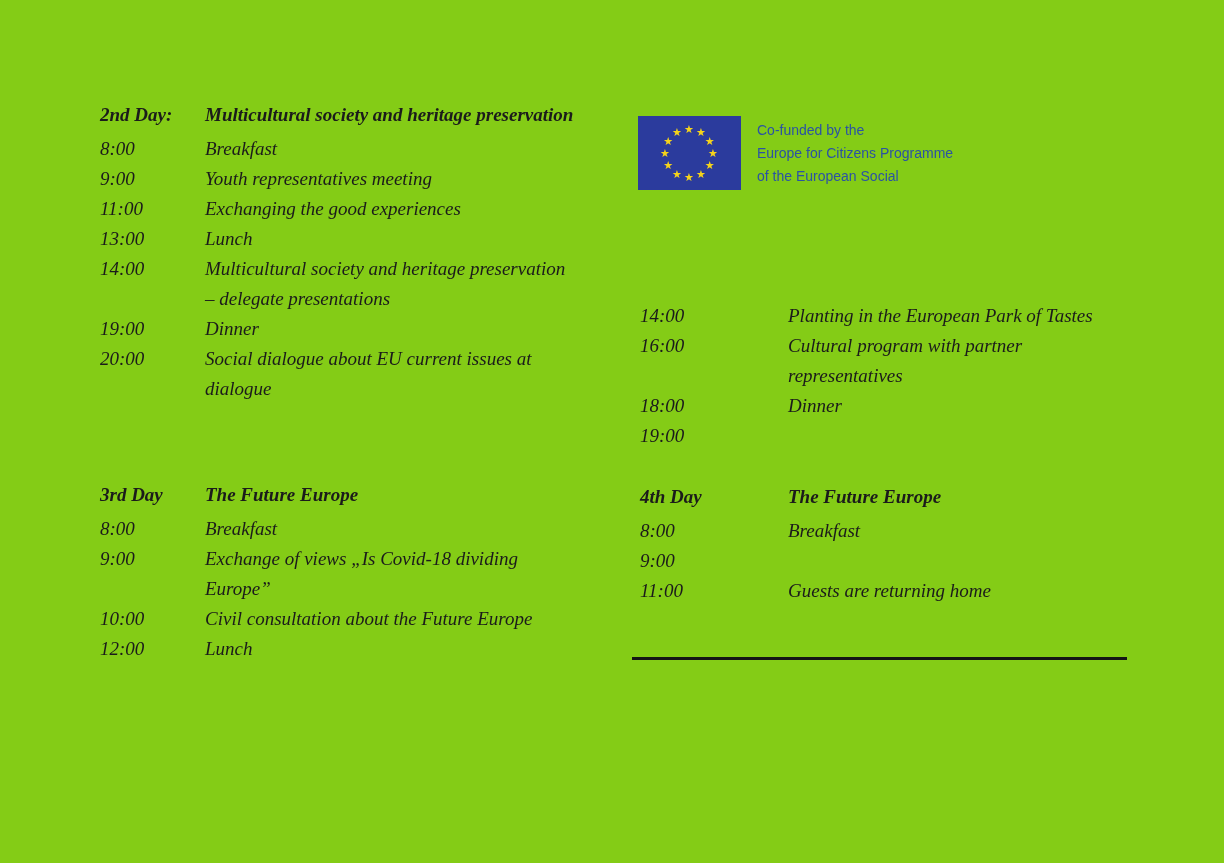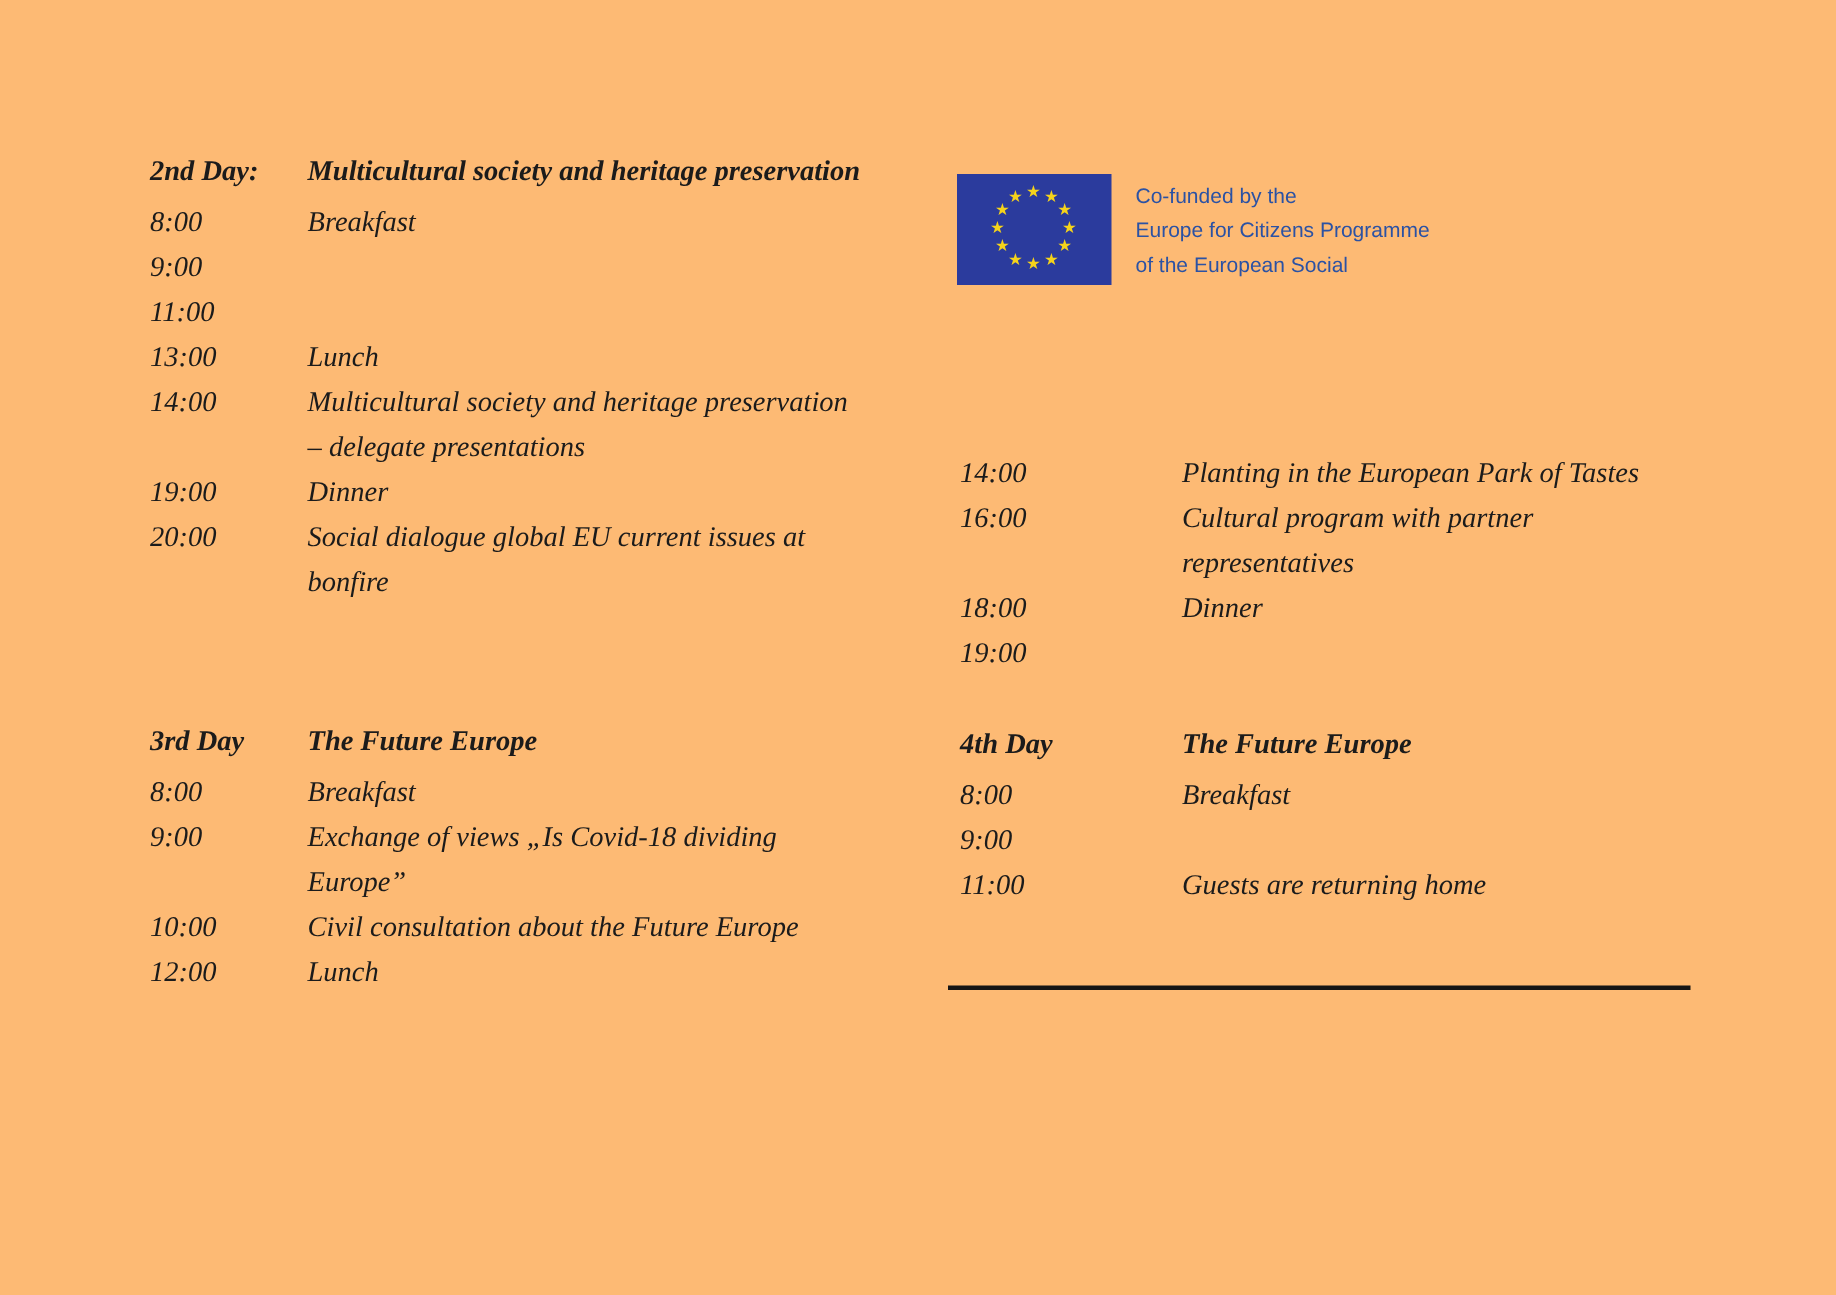--- a/index.html
+++ b/index.html
@@ -1,21 +1,21 @@
 <!DOCTYPE html>
 <html><head>
 <meta charset="utf-8">
 <style>
   * { margin: 0; padding: 0; box-sizing: border-box; }
   html, body { background: #ffffff; }
   .page {
     position: relative;
     width: 1224px;
     height: 863px;
-    background: #fdba74;
+    background: #84cc16;
     font-family: "Liberation Serif", serif;
     font-style: italic;
     color: #1b1b1b;
     overflow: hidden;
   }
   .sched {
     position: absolute;
     font-size: 19px;
     line-height: 30px;
   }
@@ -87,39 +87,41 @@
     <div class="row heading">
       <span class="time">2nd Day:</span>
       <span class="desc">Multicultural society and heritage preservation</span>
     </div>
     <div class="row">
       <span class="time">8:00</span>
       <span class="desc">Breakfast</span>
     </div>
     <div class="row">
       <span class="time">9:00</span>
+      <span class="desc">Youth representatives meeting</span>
     </div>
     <div class="row">
       <span class="time">11:00</span>
+      <span class="desc">Exchanging the good experiences</span>
     </div>
     <div class="row">
       <span class="time">13:00</span>
       <span class="desc">Lunch</span>
     </div>
     <div class="row">
       <span class="time">14:00</span>
       <span class="desc">Multicultural society and heritage preservation – delegate presentations</span>
     </div>
     <div class="row">
       <span class="time">19:00</span>
       <span class="desc">Dinner</span>
     </div>
     <div class="row">
       <span class="time">20:00</span>
-      <span class="desc">Social dialogue global EU current issues at bonfire</span>
+      <span class="desc">Social dialogue about EU current issues at dialogue</span>
     </div>
   </section>
 
   <section class="sched left-sched" style="left:100px; top:480px; width:480px;">
     <div class="row heading">
       <span class="time">3rd Day</span>
       <span class="desc">The Future Europe</span>
     </div>
     <div class="row">
       <span class="time">8:00</span>

